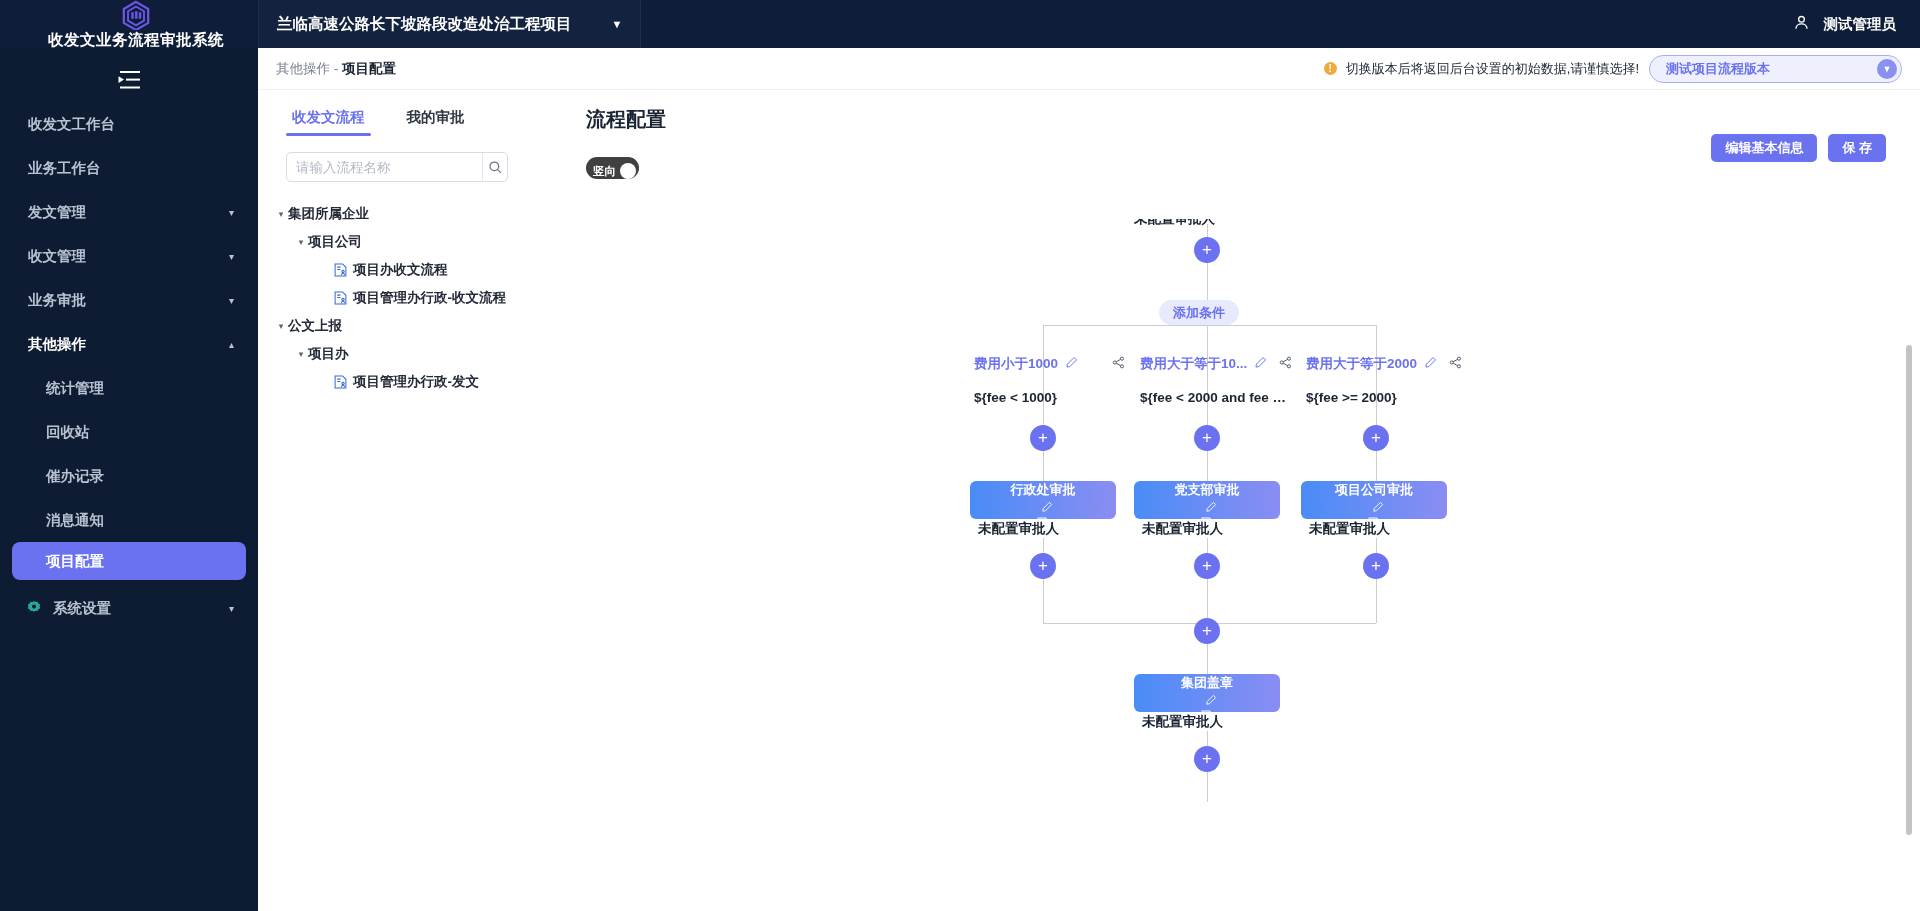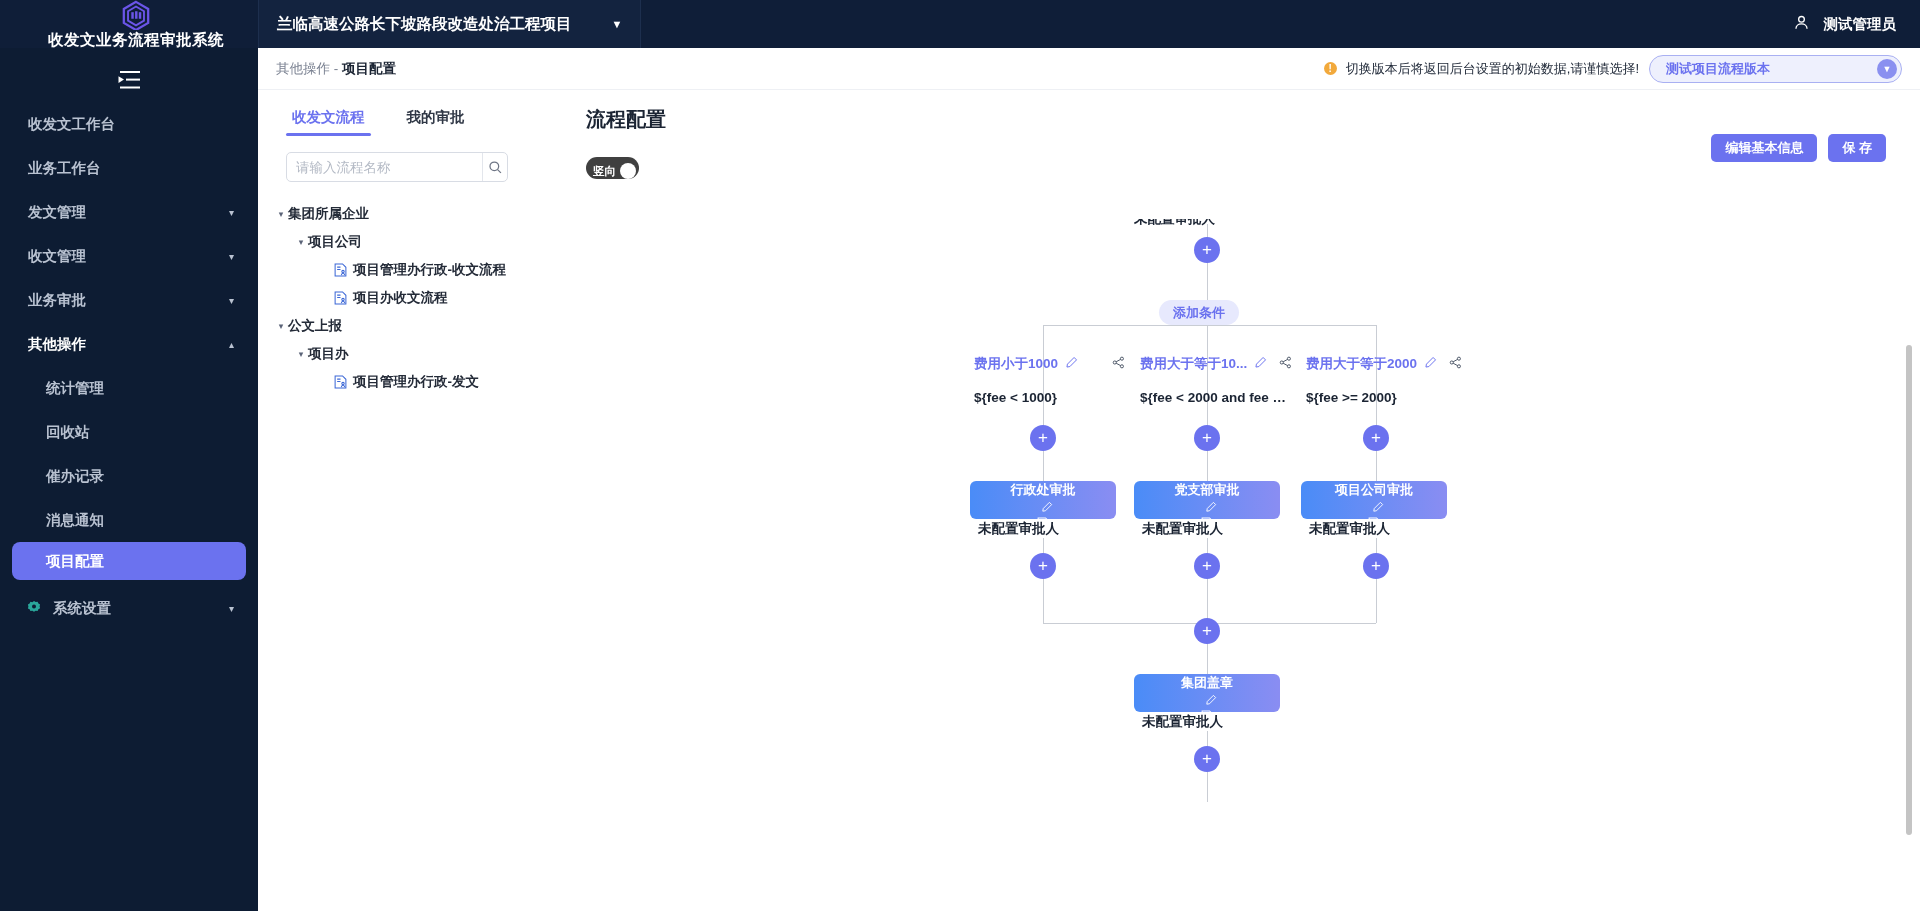--- a/index.html
+++ b/index.html
@@ -290,32 +290,32 @@
             </div>
             <div class="tnode lvl2" style="padding-left:76px;">
               <span class="fic">
                 <svg viewBox="0 0 14 15" width="13" height="14" fill="none" stroke="#3b67d6" stroke-width="1.1">
                   <path d="M1.2 1h8l3.6 3.6V14h-11.6z"></path>
                     <path d="M3.4 4.4h3.6M3.4 7h3.6"></path>
                   <circle cx="9.7" cy="9.2" r="1.3"></circle>
                     <path d="M7.9 13c.3-1.3 1-2 1.8-2s1.5.7 1.8 2"></path>
                 </svg>
               </span>
-              <span>项目管理办行政-收文流程</span>
+              <span>项目办收文流程</span>
             </div>
             <div class="tnode lvl2" style="padding-left:76px;">
               <span class="fic">
                 <svg viewBox="0 0 14 15" width="13" height="14" fill="none" stroke="#3b67d6" stroke-width="1.1">
                   <path d="M1.2 1h8l3.6 3.6V14h-11.6z"></path>
                     <path d="M3.4 4.4h3.6M3.4 7h3.6"></path>
                   <circle cx="9.7" cy="9.2" r="1.3"></circle>
                     <path d="M7.9 13c.3-1.3 1-2 1.8-2s1.5.7 1.8 2"></path>
                 </svg>
               </span>
-              <span>项目办收文流程</span>
+              <span>项目管理办行政-收文流程</span>
             </div>
             <div class="tnode lvl0" style="padding-left:16px;">
               <span class="tri">▾</span>
               <span>公文上报</span>
             </div>
             <div class="tnode lvl1" style="padding-left:36px;">
               <span class="tri">▾</span>
               <span>项目办</span>
             </div>
             <div class="tnode lvl2" style="padding-left:76px;">

